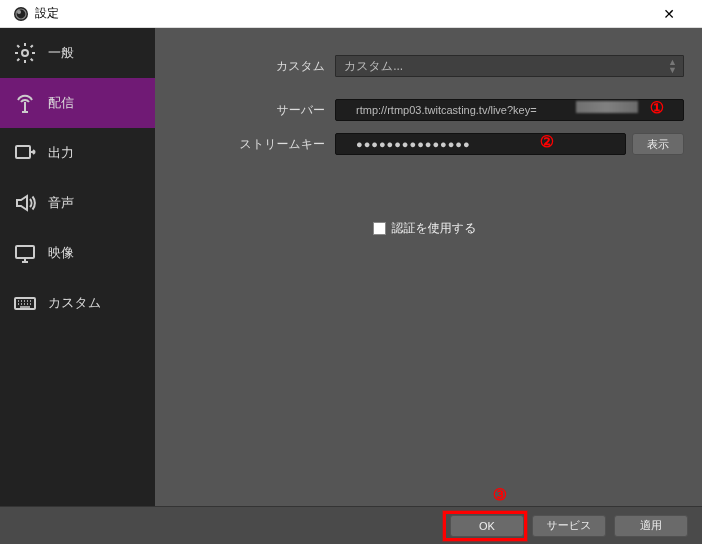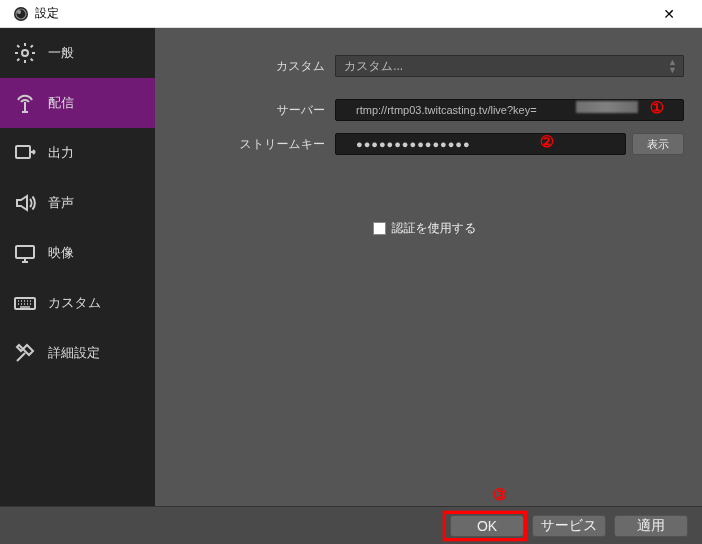--- a/index.html
+++ b/index.html
@@ -81,21 +81,21 @@
   .auth-label { color: #eee; }
 
   .footer {
     height: 38px; background: #4a4a4a;
     display:flex; align-items:center; justify-content:flex-end;
     padding-right: 14px; gap: 8px;
     border-top: 1px solid #343434;
   }
   .btn {
     height: 22px; width: 74px; background: #6a6a6a; border: 1px solid #515151;
-    border-radius: 3px; color: #eee; font-size: 14px; cursor:pointer;
+    border-radius: 3px; color: #eee; font-size: 11px; cursor:pointer;
     display:flex; align-items:center; justify-content:center;
   }
 
   .annot {
     position: absolute; color: #f00; font-weight: bold; font-size: 16px;
     font-family: sans-serif;
   }
   .annot-border { border: 3px solid #f00; position: absolute; box-shadow: 0 0 0 1px rgba(255,0,0,.3);}
   .blur {
     position:absolute; background: linear-gradient(90deg,#707070,#808080,#6a6a6a);
@@ -168,29 +168,20 @@
     </div>
     <div class="side-item">
       <span class="side-icon">
         <svg viewBox="0 0 24 24" width="24" height="24">
             <rect x="2" y="7" width="20" height="11" rx="1" stroke-width="2"></rect>
             <path d="M5 10h1M8 10h1M11 10h1M14 10h1M17 10h1M5 13h1M8 13h1M11 13h1M14 13h1M17 13h1M7 16h10" stroke-width="1.3"></path>
           </svg>
       </span>
       <span class="side-label">カスタム</span>
     </div>
-    <div class="side-item">
-      <span class="side-icon">
-        <svg viewBox="0 0 24 24" width="24" height="24">
-            <path d="M4 20l8-8M14 4l6 6-4 4-6-6z" stroke-width="2"></path>
-            <path d="M6 4l4 4-2 2-4-4z" stroke-width="2"></path>
-          </svg>
-      </span>
-      <span class="side-label">詳細設定</span>
-    </div>
   </div>
 
   <div class="main">
     <div class="form-row">
       <div class="form-label">カスタム</div>
       <div class="select">
         <span>カスタム...</span>
         <span class="updown">
             <span>▲</span>
             <span>▼</span>

